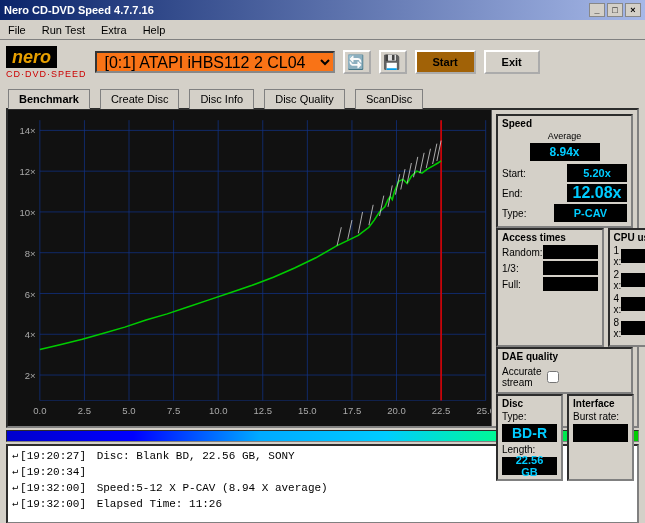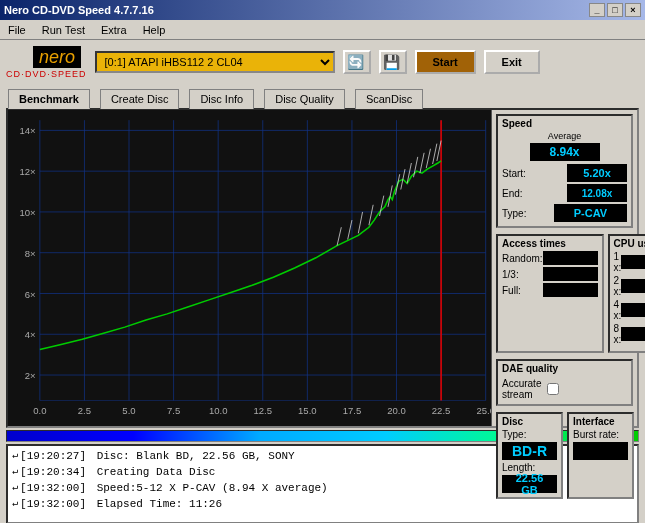--- a/index.html
+++ b/index.html
@@ -64,42 +64,41 @@
       display: flex;
       align-items: center;
       gap: 8px;
       height: 44px;
     }
     .nero-logo {
       background: #000;
       color: #fff;
       font-size: 18px;
       font-style: italic;
-      font-weight: normal;
+      font-weight: bold;
       padding: 2px 6px;
       line-height: 1;
-      margin-left: 27px;
     }
     .nero-logo span {
       color: #e8a000;
     }
     .logo-sub {
       font-size: 9px;
       color: #c00;
       font-weight: normal;
       letter-spacing: 1px;
       margin-top: 1px;
     }
     .drive-select {
-      background: #eab308;
+      background: #f97316;
       border: 2px inset #888;
       height: 22px;
       width: 240px;
       padding: 0 4px;
-      font-size: 11px;
+      font-size: 16px;
     }
     .header-btn {
       height: 24px;
       width: 28px;
       background: #d4d0c8;
       border: 2px outset #fff;
       cursor: pointer;
       display: flex;
       align-items: center;
       justify-content: center;
@@ -168,21 +167,21 @@
       width: 100%;
       height: 100%;
     }
 
     
     .right-panel {
       width: 145px;
       padding: 4px;
       display: flex;
       flex-direction: column;
-      gap: 6px;
+      gap: 0;
       background: #d4d0c8;
     }
 
     .panel-group {
       border: 2px inset #808080;
       padding: 2px 4px 4px;
       background: #d4d0c8;
       position: relative;
     }
     .panel-group-title {
@@ -375,21 +374,21 @@
     <div class="panel-group">
       <div class="panel-group-title">Speed</div>
       <div class="panel-label" style="text-align:center; font-size:9px;">Average</div>
       <div class="value-display" style="margin: 2px auto; width: 70px;">8.94x</div>
       <div style="display:flex; justify-content:space-between; align-items:center; margin-top:3px;">
         <span class="panel-label">Start:</span>
         <div class="value-display" style="width:60px; font-size:11px;">5.20x</div>
       </div>
       <div style="display:flex; justify-content:space-between; align-items:center; margin-top:2px;">
         <span class="panel-label">End:</span>
-        <div class="value-display" style="width:60px; font-size:10px;">12.08x</div>
+        <div class="value-display" style="width:60px; font-size:16px;">12.08x</div>
       </div>
       <div style="display:flex; justify-content:space-between; align-items:center; margin-top:2px;">
         <span class="panel-label">Type:</span>
         <div class="value-display p-cav" style="width:73px; font-size:11px;">P-CAV</div>
       </div>
     </div>
 
     <div style="display:flex; gap:4px;">
 
       <div class="panel-group" style="flex:1;">
@@ -462,21 +461,20 @@
 <div class="log-area">
   <div class="log-inner">
     <div class="log-line">
       <span class="log-arrow">↵</span>
       <span>[19:20:27]</span>&nbsp;
       <span>Disc: Blank BD, 22.56 GB, SONY</span>
     </div>
     <div class="log-line">
       <span class="log-arrow">↵</span>
       <span>[19:20:34]</span>&nbsp;
-      <span>Creating Data Disc</span>
     </div>
     <div class="log-line">
       <span class="log-arrow">↵</span>
       <span>[19:32:00]</span>&nbsp;
       <span>Speed:5-12 X P-CAV (8.94 X average)</span>
     </div>
     <div class="log-line">
       <span class="log-arrow">↵</span>
       <span>[19:32:00]</span>&nbsp;
       <span>Elapsed Time: 11:26</span>

